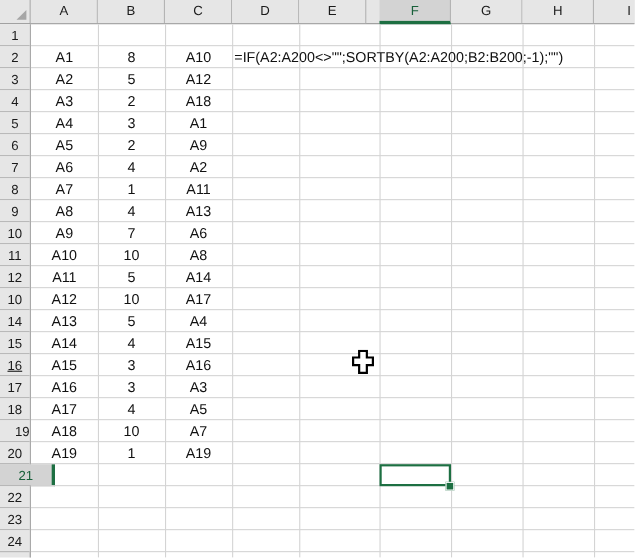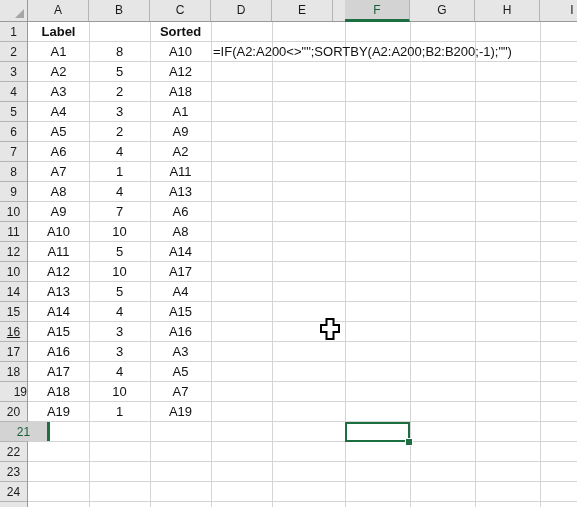--- a/index.html
+++ b/index.html
@@ -245,22 +245,20 @@
       <div class="hline" style="top: 299px;"></div>
       <div class="hline" style="top: 319px;"></div>
       <div class="hline" style="top: 339px;"></div>
       <div class="hline" style="top: 359px;"></div>
       <div class="hline" style="top: 379px;"></div>
       <div class="hline" style="top: 399px;"></div>
       <div class="hline" style="top: 419px;"></div>
       <div class="hline" style="top: 439px;"></div>
       <div class="hline" style="top: 459px;"></div>
       <div class="hline" style="top: 479px;"></div>
-      <div class="cell center bold" style="left: 0px; width: 61px; top: 0px;">Label</div>
-      <div class="cell center bold" style="left: 122px; width: 61px; top: 0px;">Sorted</div>
       <div class="cell center" style="left: 0px; width: 61px; top: 20px;">A1</div>
       <div class="cell center" style="left: 61px; width: 61px; top: 20px;">8</div>
       <div class="cell center" style="left: 122px; width: 61px; top: 20px;">A10</div>
       <div class="cell center" style="left: 0px; width: 61px; top: 40px;">A2</div>
       <div class="cell center" style="left: 61px; width: 61px; top: 40px;">5</div>
       <div class="cell center" style="left: 122px; width: 61px; top: 40px;">A12</div>
       <div class="cell center" style="left: 0px; width: 61px; top: 60px;">A3</div>
       <div class="cell center" style="left: 61px; width: 61px; top: 60px;">2</div>
       <div class="cell center" style="left: 122px; width: 61px; top: 60px;">A18</div>
       <div class="cell center" style="left: 0px; width: 61px; top: 80px;">A4</div>

